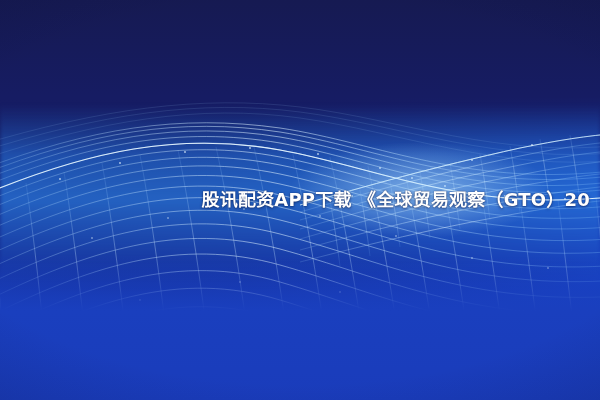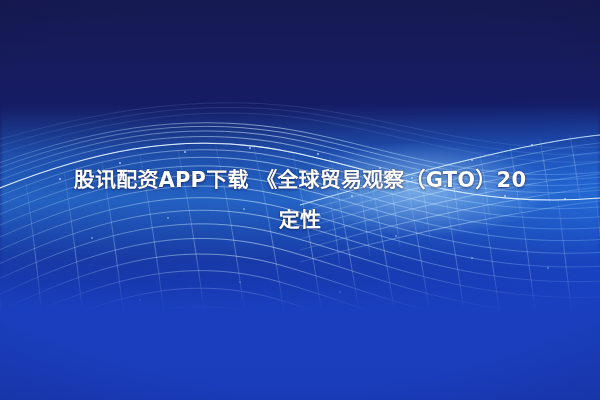--- a/index.html
+++ b/index.html
@@ -38,23 +38,23 @@
   }
   svg.mesh{position:absolute;inset:0;width:600px;height:400px;}
 
   
   .headline-wrap{
     position:absolute;left:0;top:0;width:600px;height:400px;
     display:flex;align-items:center;justify-content:center;
   }
   .headline{
     width:560px;
-    text-align:center;
+    text-align:right;
     color:#ffffff;
-    font-size:21px;
+    font-size:18px;
     font-weight:700;
     line-height:40px;
     letter-spacing:.2px;
     white-space:nowrap;
     text-shadow:0 1px 3px rgba(7,16,60,.55), 0 0 1px rgba(9,20,70,.8);
   }
   .headline .ln{display:block;white-space:nowrap;}
   .headline .ln.over{margin-left:-10px;margin-right:-10px;}
 </style>
 </head>
@@ -194,17 +194,16 @@
       <ellipse cx="420" cy="190" rx="130" ry="48" fill="url(#glowCtr)" stroke="none"></ellipse>
     </g>
   </svg>
 
   <div class="bg-bottom"></div>
   <div class="vignette"></div>
 
   <div class="headline-wrap">
     <div class="headline">
       <span class="ln over">股讯配资APP下载 《全球贸易观察（GTO）20</span>
-      <span class="ln">定性</span>
     </div>
   </div>
 
 </div>
 
 </body></html>

